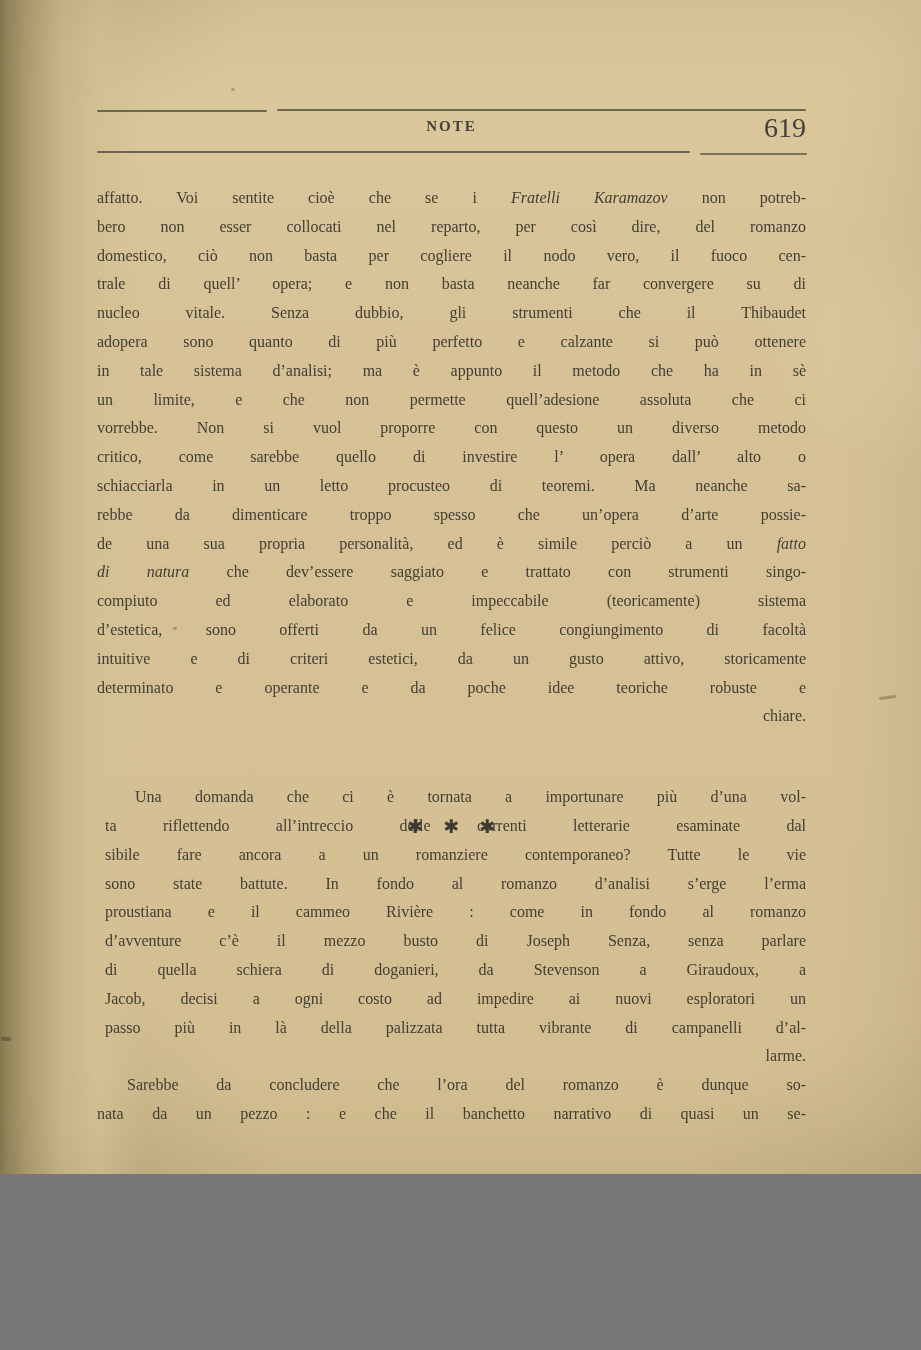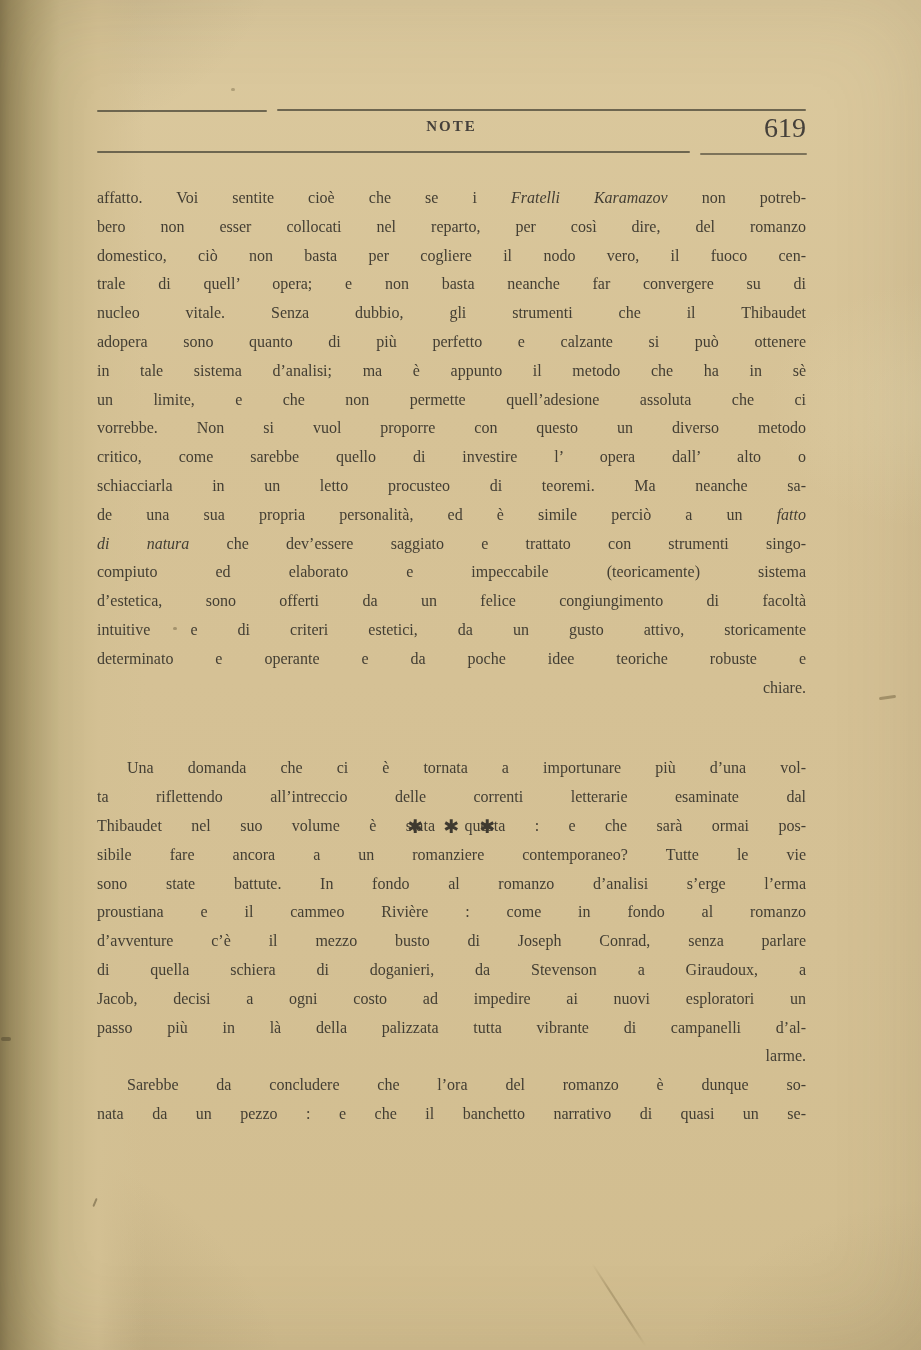--- a/index.html
+++ b/index.html
@@ -1,18 +1,18 @@
 <!DOCTYPE html>
 <html><head>
 <meta charset="utf-8">
 <style>
   html,body{margin:0;padding:0;background:#777;}
   .page{
     position:relative;
-    width:921px;height:1350px;
+    width:921px;height:1174px;
     margin:0 auto;
     overflow:hidden;
     font-family:"Liberation Serif","DejaVu Serif",serif;
     color:#433e33;
     background:
       radial-gradient(ellipse 260px 180px at 103% 30%, rgba(228,216,176,0.45), rgba(228,216,176,0) 70%),
       linear-gradient(to right, #877951 0px, #9a8b5f 9px, #b2a273 30px, #c9b88a 60px, #d3c093 98px, rgba(211,192,146,0) 145px),
       radial-gradient(ellipse 500px 330px at -5% -4%, rgba(94,83,52,0.22), rgba(94,83,52,0) 65%),
       radial-gradient(ellipse 560px 430px at -8% 104%, rgba(94,83,52,0.26), rgba(94,83,52,0) 65%),
       radial-gradient(ellipse 430px 300px at 104% 103%, rgba(110,96,58,0.17), rgba(110,96,58,0) 65%),
@@ -39,21 +39,21 @@
   }
   .line{
     height:28.8px;line-height:28.8px;
     text-align:justify;overflow:hidden;
     white-space:normal;
   }
   .line::after{content:"";display:inline-block;width:100%;height:0;}
   .line.short{text-align:right;}
   .line.short::after{content:none;}
   .line.indent{text-indent:30px;}
-  .paragraph:nth-of-type(2){margin-top:52px;}
+  .paragraph:nth-of-type(2){margin-top:52px;margin-left:8px;}
   em{font-style:italic;}
   .separator{
     position:absolute;left:97px;top:800px;width:709px;height:52px;
     display:flex;align-items:center;justify-content:center;
     font-family:"DejaVu Sans",sans-serif;
     font-size:19px;color:#3f3a30;
     letter-spacing:7px;text-indent:7px;
   }
   .crease{
     position:absolute;left:618px;top:1256px;width:2px;height:98px;
@@ -87,36 +87,36 @@
         <div class="line"><span>bero non esser collocati nel reparto, per così dire, del romanzo</span></div>
         <div class="line"><span>domestico, ciò non basta per cogliere il nodo vero, il fuoco cen-</span></div>
         <div class="line"><span>trale di quell’ opera; e non basta neanche far convergere su di</span></div>
         <div class="line"><span>nucleo vitale. Senza dubbio, gli strumenti che il Thibaudet</span></div>
         <div class="line"><span>adopera sono quanto di più perfetto e calzante si può ottenere</span></div>
         <div class="line"><span>in tale sistema d’analisi; ma è appunto il metodo che ha in sè</span></div>
         <div class="line"><span>un limite, e che non permette quell’adesione assoluta che ci</span></div>
         <div class="line"><span>vorrebbe. Non si vuol proporre con questo un diverso metodo</span></div>
         <div class="line"><span>critico, come sarebbe quello di investire l’ opera dall’ alto o</span></div>
         <div class="line"><span>schiacciarla in un letto procusteo di teoremi. Ma neanche sa-</span></div>
+        <div class="line"><span>rebbe da dimenticare troppo spesso che un’opera d’arte possie-</span></div>
         <div class="line"><span>de una sua propria personalità, ed è simile perciò a un </span><em>fatto</em></div>
         <div class="line"><em>di natura</em><span> che dev’essere saggiato e trattato con strumenti singo-</span></div>
         <div class="line"><span>compiuto ed elaborato e impeccabile (teoricamente) sistema</span></div>
         <div class="line"><span>d’estetica, sono offerti da un felice congiungimento di facoltà</span></div>
         <div class="line"><span>intuitive e di criteri estetici, da un gusto attivo, storicamente</span></div>
         <div class="line"><span>determinato e operante e da poche idee teoriche robuste e</span></div>
         <div class="line short"><span>chiare.</span></div>
       </div>
       <div class="paragraph">
         <div class="line indent"><span>Una domanda che ci è tornata a importunare più d’una vol-</span></div>
         <div class="line"><span>ta riflettendo all’intreccio delle correnti letterarie esaminate dal</span></div>
-        <div class="line"><span>Thibaudet nel suo volume è stata questa : e che sarà ormai pos-</span></div>
         <div class="line"><span>sibile fare ancora a un romanziere contemporaneo? Tutte le vie</span></div>
         <div class="line"><span>sono state battute. In fondo al romanzo d’analisi s’erge l’erma</span></div>
         <div class="line"><span>proustiana e il cammeo Rivière : come in fondo al romanzo</span></div>
-        <div class="line"><span>d’avventure c’è il mezzo busto di Joseph Conrad, senza parlare</span></div>
+        <div class="line"><span>d’avventure c’è il mezzo busto di Joseph Senza, senza parlare</span></div>
         <div class="line"><span>di quella schiera di doganieri, da Stevenson a Giraudoux, a</span></div>
         <div class="line"><span>Jacob, decisi a ogni costo ad impedire ai nuovi esploratori un</span></div>
         <div class="line"><span>passo più in là della palizzata tutta vibrante di campanelli d’al-</span></div>
         <div class="line short"><span>larme.</span></div>
       </div>
       <div class="paragraph">
         <div class="line indent"><span>Sarebbe da concludere che l’ora del romanzo è dunque so-</span></div>
         <div class="line"><span>nata da un pezzo : e che il banchetto narrativo di quasi un se-</span></div>
       </div>
     </div>

